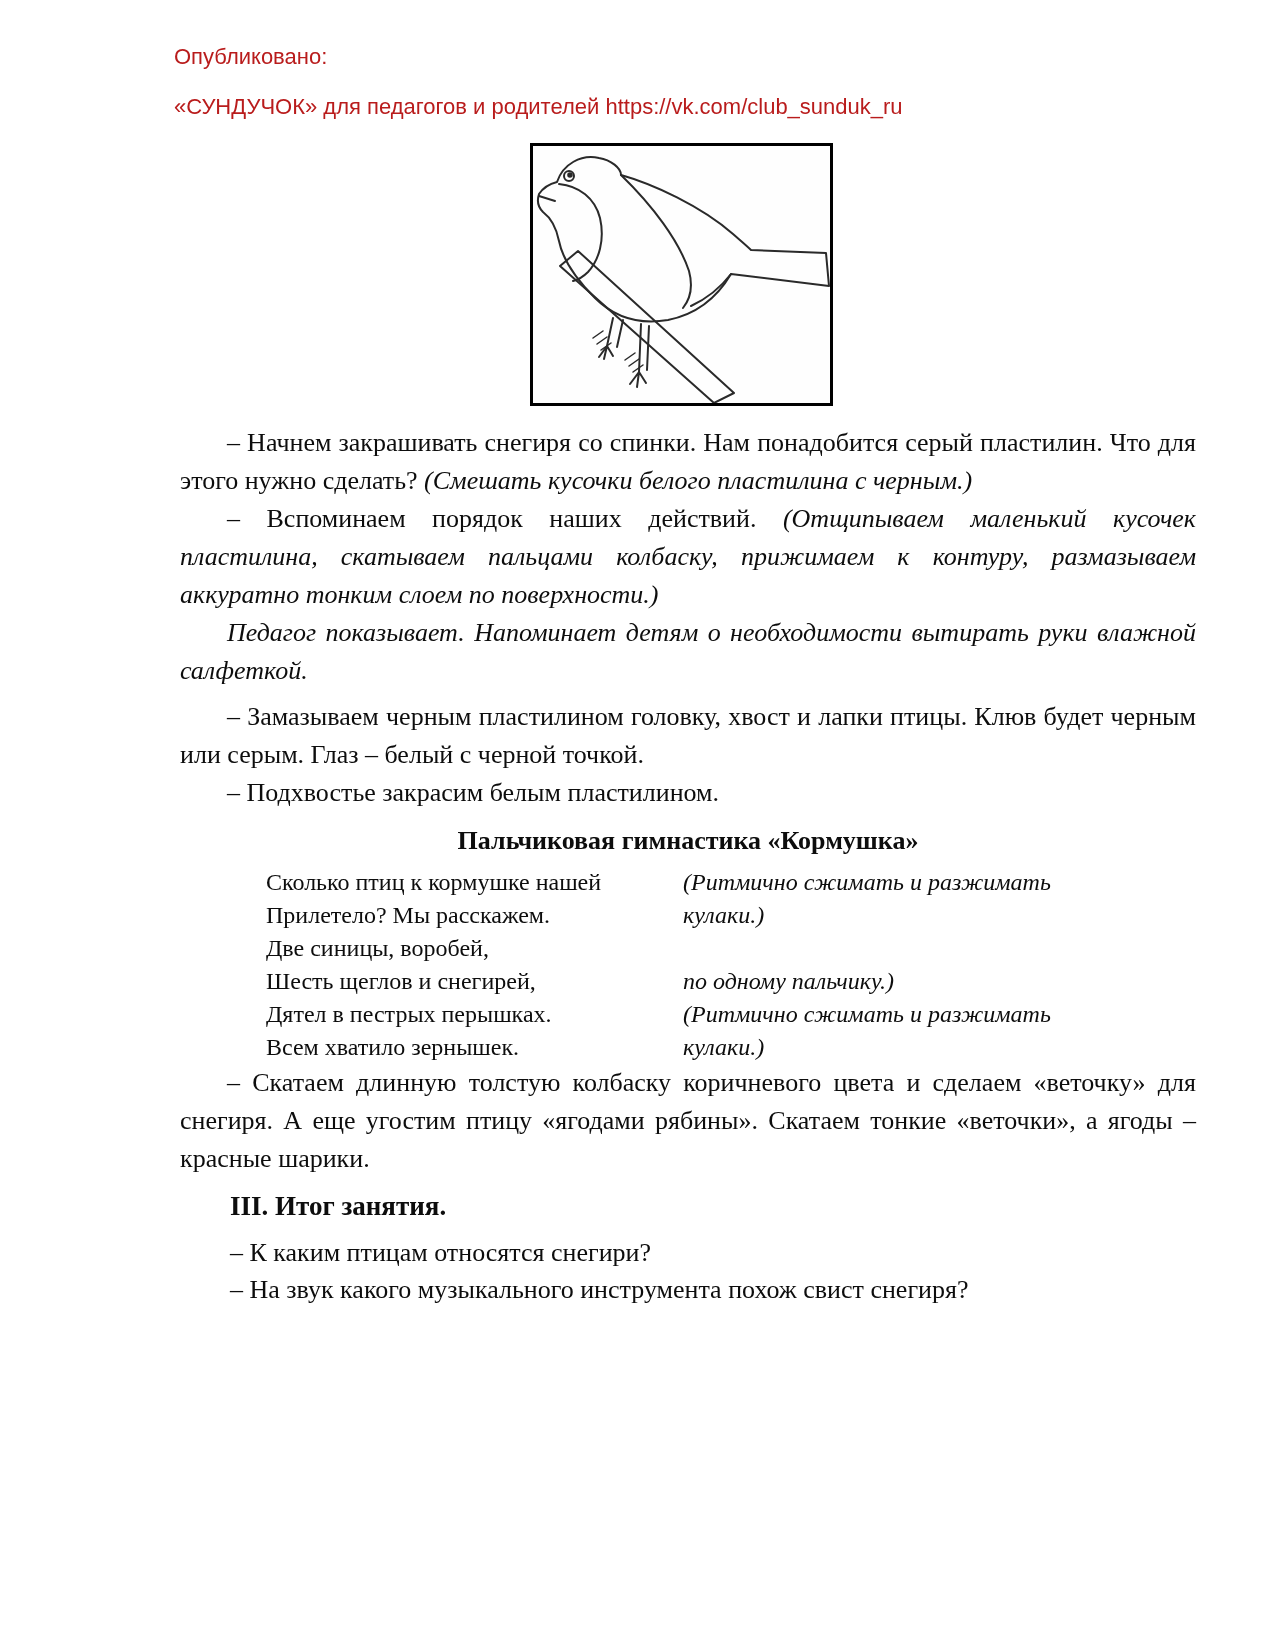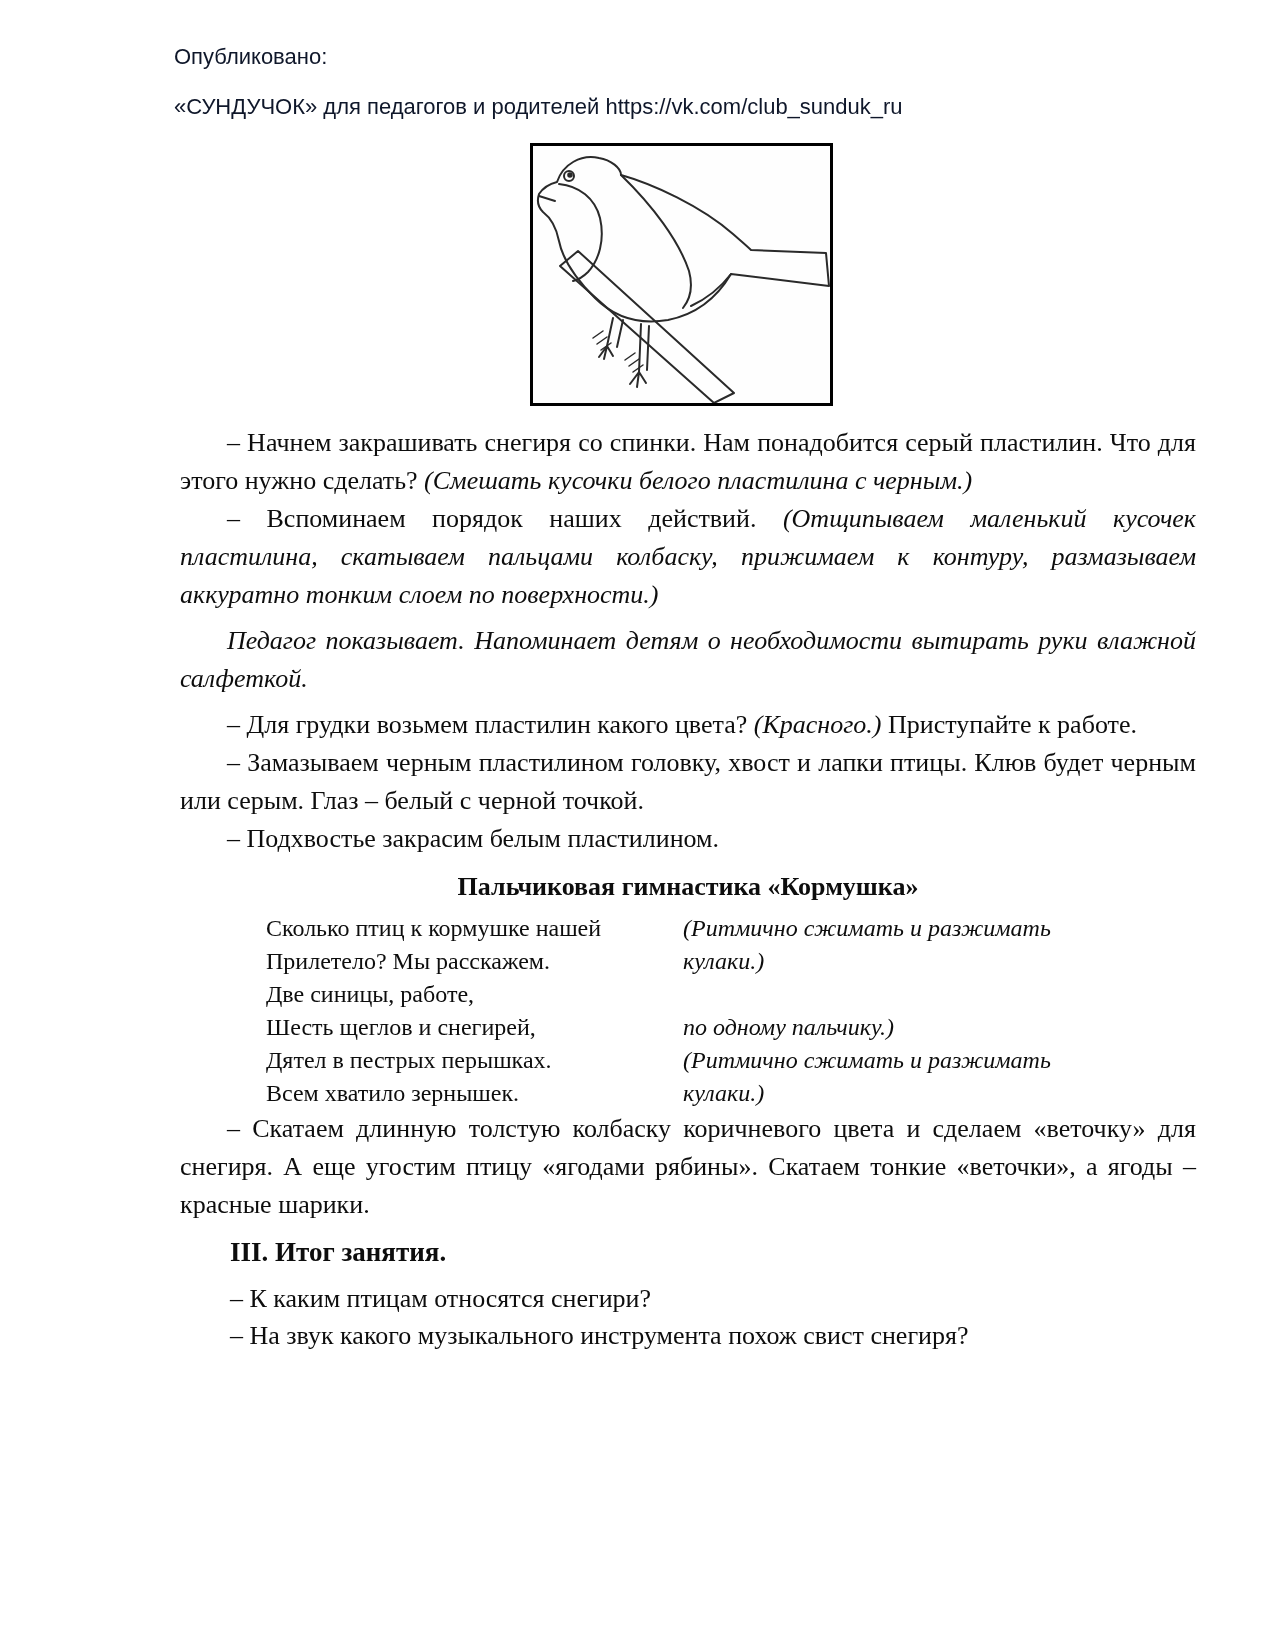--- a/index.html
+++ b/index.html
@@ -13,21 +13,21 @@
     overflow:hidden;
   }
   
   .doc-header{
     position:absolute;
     left:174px;
     top:44px;
     font-family:"Liberation Sans","DejaVu Sans",sans-serif;
     font-size:22px;
     line-height:26px;
-    color:#0f172a;
+    color:#b91c1c;
   }
   .pub-line2{margin-top:24px;}
   
   .figure-box{
     position:absolute;
     left:530px;
     top:143px;
     width:303px;
     height:263px;
     border:3px solid #000000;
@@ -42,21 +42,21 @@
     top:424px;
     width:1016px;
     font-size:26px;
     line-height:38px;
   }
   .para{
     margin:0;
     text-align:justify;
     text-indent:47px;
   }
-  #paragraphs .para:nth-child(3){margin-top:8px;}
+  #paragraphs .para:nth-child(3){margin-top:0;}
   #paragraphs .para:nth-child(4){margin-top:8px;}
   em{font-style:italic;}
   .gym-heading{
     font-size:26px;
     font-weight:bold;
     text-align:center;
     margin:10px 0 0 0;
     line-height:38px;
   }
   .poem{
@@ -128,38 +128,37 @@
       <path d="M106,226 L97,238 M106,226 L104,241 M106,226 L113,237"></path>
       <path stroke-width="1.5" d="M92,214 L102,207 M96,220 L106,213 M100,226 L110,219"></path>
     </svg>
   </div>
 
   <div class="text-column">
     <div id="paragraphs">
         <div class="para"><span>– Начнем закрашивать снегиря со спинки. Нам понадобится серый пластилин. Что для этого нужно сделать? </span><em>(Смешать кусочки белого пластилина с черным.)</em></div>
         <div class="para"><span>– Вспоминаем порядок наших действий. </span><em>(Отщипываем маленький кусочек пластилина, скатываем пальцами колбаску, прижимаем к контуру, размазываем аккуратно тонким слоем по поверхности.)</em></div>
         <div class="para"><em>Педагог показывает. Напоминает детям о необходимости вытирать руки влажной салфеткой.</em></div>
-        <div class="para"><span>– Для грудки возьмем пластилин какого цвета? </span><em>(Красного.)</em><span> Приступайте к работе.</span></div>
         <div class="para"><span>– Замазываем черным пластилином головку, хвост и лапки птицы. Клюв будет черным или серым. Глаз – белый с черной точкой.</span></div>
         <div class="para"><span>– Подхвостье закрасим белым пластилином.</span></div>
       </div>
 
     <h2 class="gym-heading">Пальчиковая гимнастика «Кормушка»</h2>
 
     <div id="poem" class="poem">
         <div class="poem-row">
           <div class="poem-left">Сколько птиц к кормушке нашей</div>
           <div class="poem-right">(Ритмично сжимать и разжимать</div>
         </div>
         <div class="poem-row">
           <div class="poem-left">Прилетело? Мы расскажем.</div>
           <div class="poem-right">кулаки.)</div>
         </div>
         <div class="poem-row">
-          <div class="poem-left">Две синицы, работе,</div>
+          <div class="poem-left">Две синицы, воробей,</div>
         </div>
         <div class="poem-row">
           <div class="poem-left">Шесть щеглов и снегирей,</div>
           <div class="poem-right">по одному пальчику.)</div>
         </div>
         <div class="poem-row">
           <div class="poem-left">Дятел в пестрых перышках.</div>
           <div class="poem-right">(Ритмично сжимать и разжимать</div>
         </div>
         <div class="poem-row">

